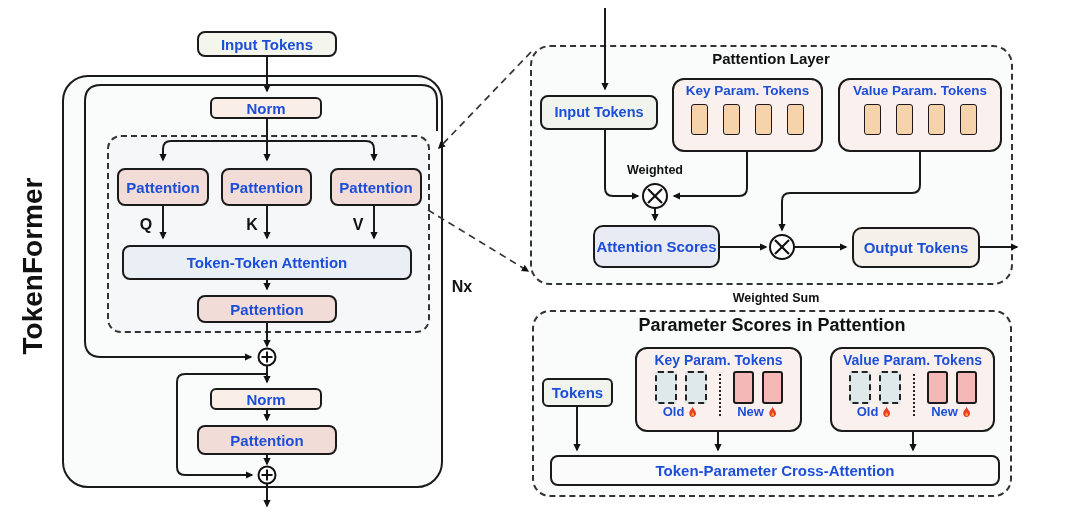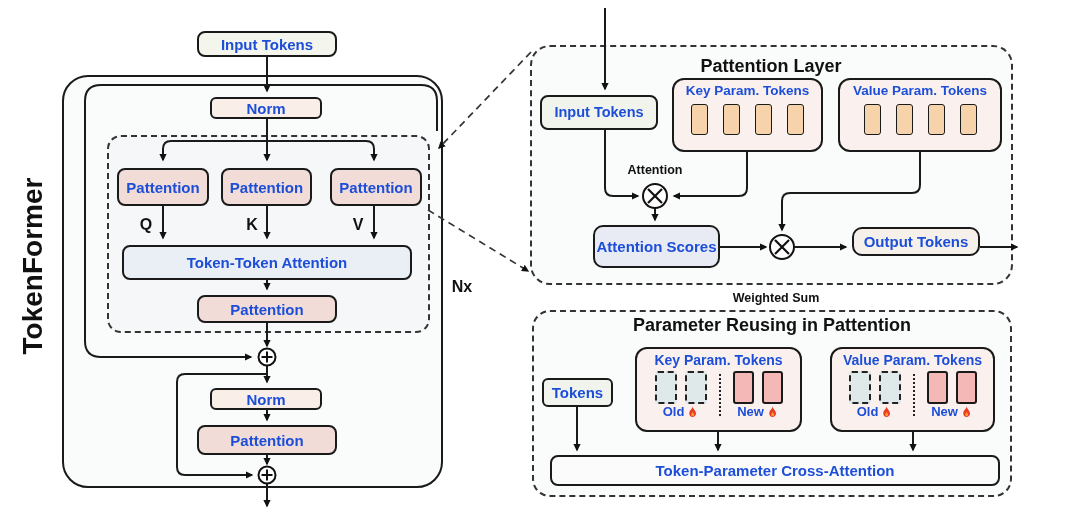--- a/index.html
+++ b/index.html
@@ -46,21 +46,21 @@
 
   <div class="box" style="left:197px;top:295px;width:140px;height:28px;font-size:15px;background:#f2dcd8;">Pattention</div>
 
   <div class="box" style="left:210px;top:388px;width:112px;height:22px;font-size:15px;background:#f9efe8;border-radius:6px;">Norm</div>
 
   <div class="box" style="left:197px;top:425px;width:140px;height:30px;font-size:15px;background:#f2dcd8;">Pattention</div>
 
   <div class="lbl" style="left:446px;top:279px;width:32px;font-size:16px;">Nx</div>
 
   <div class="panel" style="left:530px;top:45px;width:483px;height:240px;border-radius:20px;background:#fafbfb;"></div>
-  <div class="title" style="left:621px;top:56px;width:300px;font-size:18px;">Pattention Layer</div>
+  <div class="title" style="left:621px;top:50px;width:300px;font-size:15px;">Pattention Layer</div>
 
   <div class="box" style="left:540px;top:95px;width:118px;height:35px;font-size:14.5px;background:#f0f4ec;">Input Tokens</div>
 
   <div class="box" style="left:672px;top:78px;width:151px;height:74px;border-radius:12px;background:#faf0ee;flex-direction:column;justify-content:flex-start;padding-top:4px;">
     <span style="font-size:13.5px;font-weight:700;">Key Param. Tokens</span>
     <div class="prow" style="gap:15px;margin-top:6px;">
       <div class="tok" style="width:17px;height:31px;"></div>
       <div class="tok" style="width:17px;height:31px;"></div>
       <div class="tok" style="width:17px;height:31px;"></div>
       <div class="tok" style="width:17px;height:31px;"></div>
@@ -70,30 +70,30 @@
   <div class="box" style="left:838px;top:78px;width:164px;height:74px;border-radius:12px;background:#faf0ee;flex-direction:column;justify-content:flex-start;padding-top:4px;">
     <span style="font-size:13.5px;font-weight:700;">Value Param. Tokens</span>
     <div class="prow" style="gap:15px;margin-top:6px;">
       <div class="tok" style="width:17px;height:31px;"></div>
       <div class="tok" style="width:17px;height:31px;"></div>
       <div class="tok" style="width:17px;height:31px;"></div>
       <div class="tok" style="width:17px;height:31px;"></div>
     </div>
   </div>
 
-  <div class="lbl" style="left:605px;top:164px;width:100px;font-size:12.5px;">Attention</div>
+  <div class="lbl" style="left:605px;top:164px;width:100px;font-size:12.5px;">Weighted</div>
 
   <div class="box" style="left:593px;top:225px;width:127px;height:43px;font-size:15px;background:#e8ebf3;border-radius:10px;">Attention Scores</div>
 
   <div class="lbl" style="left:716px;top:264px;width:120px;font-size:12.5px;margin-top:28px;">Weighted Sum</div>
 
-  <div class="box" style="left:852px;top:227px;width:128px;height:29px;font-size:15px;background:#f5f0ea;border-radius:10px;">Output Tokens</div>
+  <div class="box" style="left:852px;top:227px;width:128px;height:41px;font-size:15px;background:#f5f0ea;border-radius:10px;">Output Tokens</div>
 
   <div class="panel" style="left:532px;top:310px;width:480px;height:187px;border-radius:18px;background:#fafbfb;"></div>
-  <div class="title" style="left:622px;top:315px;width:300px;font-size:18px;">Parameter Reusing in Pattention</div>
+  <div class="title" style="left:622px;top:315px;width:300px;font-size:18px;">Parameter Scores in Pattention</div>
 
   <div class="box" style="left:542px;top:378px;width:71px;height:29px;font-size:15px;background:#f0f4ec;border-radius:6px;">Tokens</div>
 
   <div class="box" style="left:635px;top:347px;width:167px;height:85px;border-radius:12px;background:#faf0ee;flex-direction:column;justify-content:flex-start;padding-top:4px;">
     <span style="font-size:14px;font-weight:700;">Key Param. Tokens</span>
     <div class="prow" style="gap:12px;margin-top:4px;align-items:center;">
       <div style="display:flex;flex-direction:column;align-items:center;">
         <div class="prow" style="gap:8px;">
           <div class="tok-old" style="width:22px;height:33px;"></div>
           <div class="tok-old" style="width:22px;height:33px;"></div>

